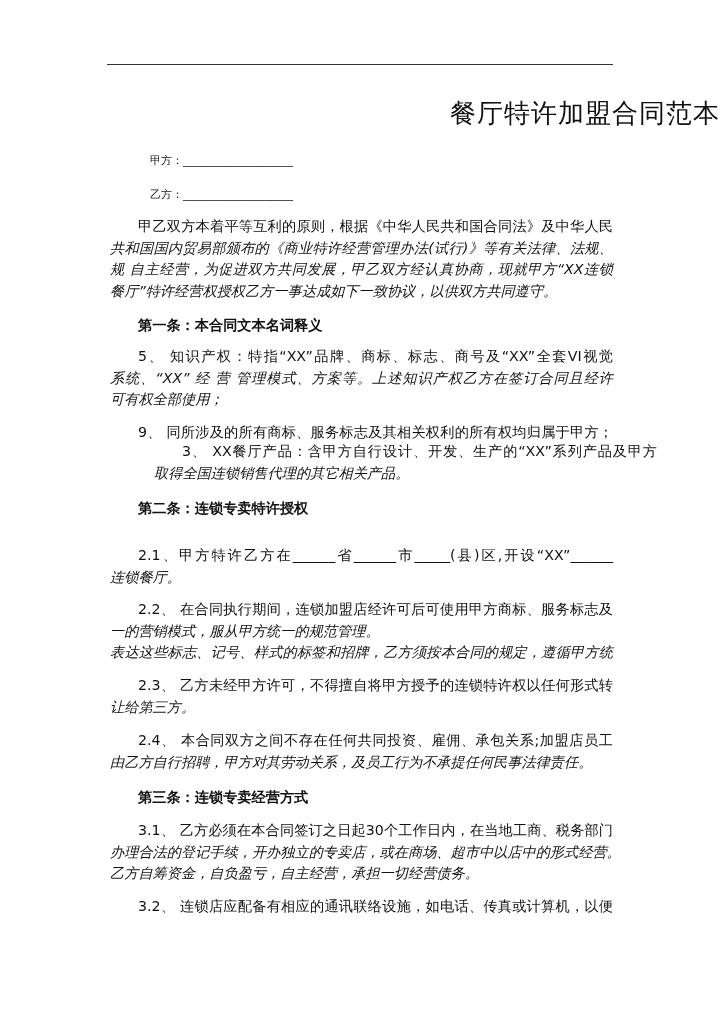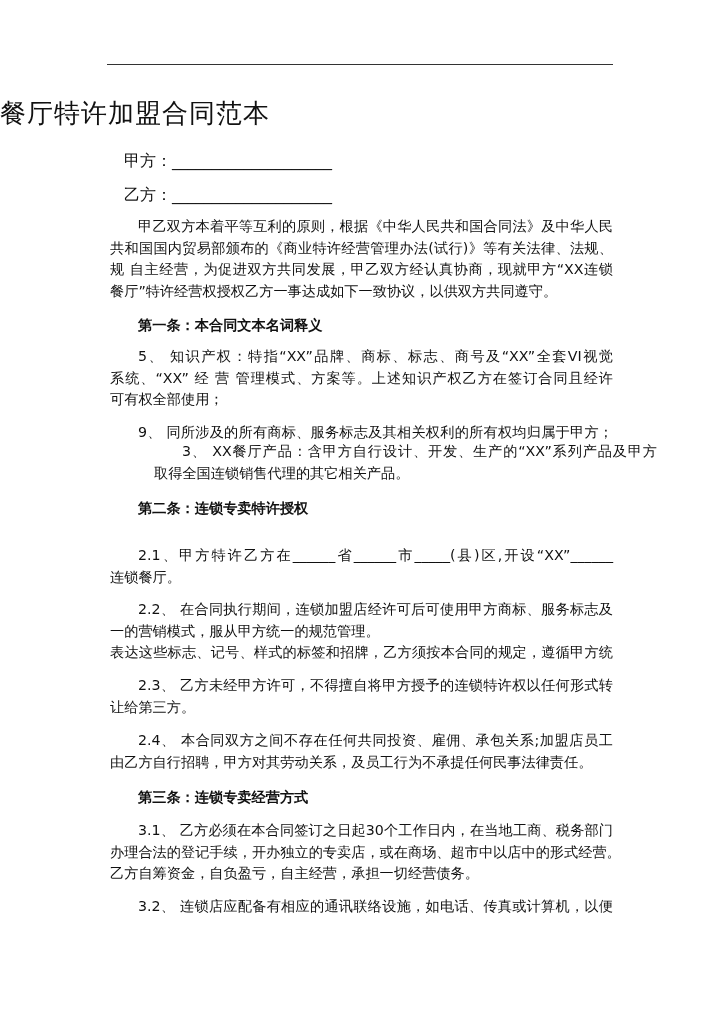--- a/index.html
+++ b/index.html
@@ -1,25 +1,25 @@
 <!DOCTYPE html>
 <html><head>
   <meta charset="utf-8">
   <style>
     html, body { margin: 0; padding: 0; background: #ffffff; }
     body { width: 720px; height: 1017px; position: relative; overflow: hidden;
       font-family: "DejaVu Sans", "Liberation Sans", sans-serif; color: #111; }
     .page { position: absolute; left: 0; top: 0; width: 720px; height: 1017px; background: #fff; }
     .top-rule { position: absolute; left: 107px; top: 64px; width: 506px; height: 0; border-top: 1px solid #333; }
-    .title { position: absolute; left: 0; width: 720px; top: 96px; text-align: left;
+    .title { position: absolute; left: 0; width: 720px; top: 96px; text-align: right;
       font-family: "DejaVu Serif", "Liberation Serif", serif; font-size: 26px; letter-spacing: 1px; color: #111; }
-    .line { position: absolute; left: 96px; width: 505px; font-size: 16px; line-height: 22px; white-space: nowrap; }
+    .line { position: absolute; left: 122px; width: 505px; font-size: 11px; line-height: 22px; white-space: nowrap; }
     .para { position: absolute; left: 110px; width: 503px; font-size: 14.2px; line-height: 21.5px; }
     .para .first { display: block; text-indent: 28px; text-align: justify; text-align-last: justify; }
-    .para .row { display: block; text-align: justify; text-align-last: justify; white-space: nowrap; }
+    .para .row { display: block; text-align: justify; text-align-last: justify; white-space: nowrap; font-style: italic; }
     .para .row.last { text-align-last: left; }
     .heading { position: absolute; left: 138px; font-size: 14.2px; font-weight: bold; line-height: 22px; }
     .indent { padding-left: 28px; }
   </style>
 </head>
 <body>
 
 <div class="page">
   <div class="top-rule"></div>
   <div class="title">餐厅特许加盟合同范本</div>

